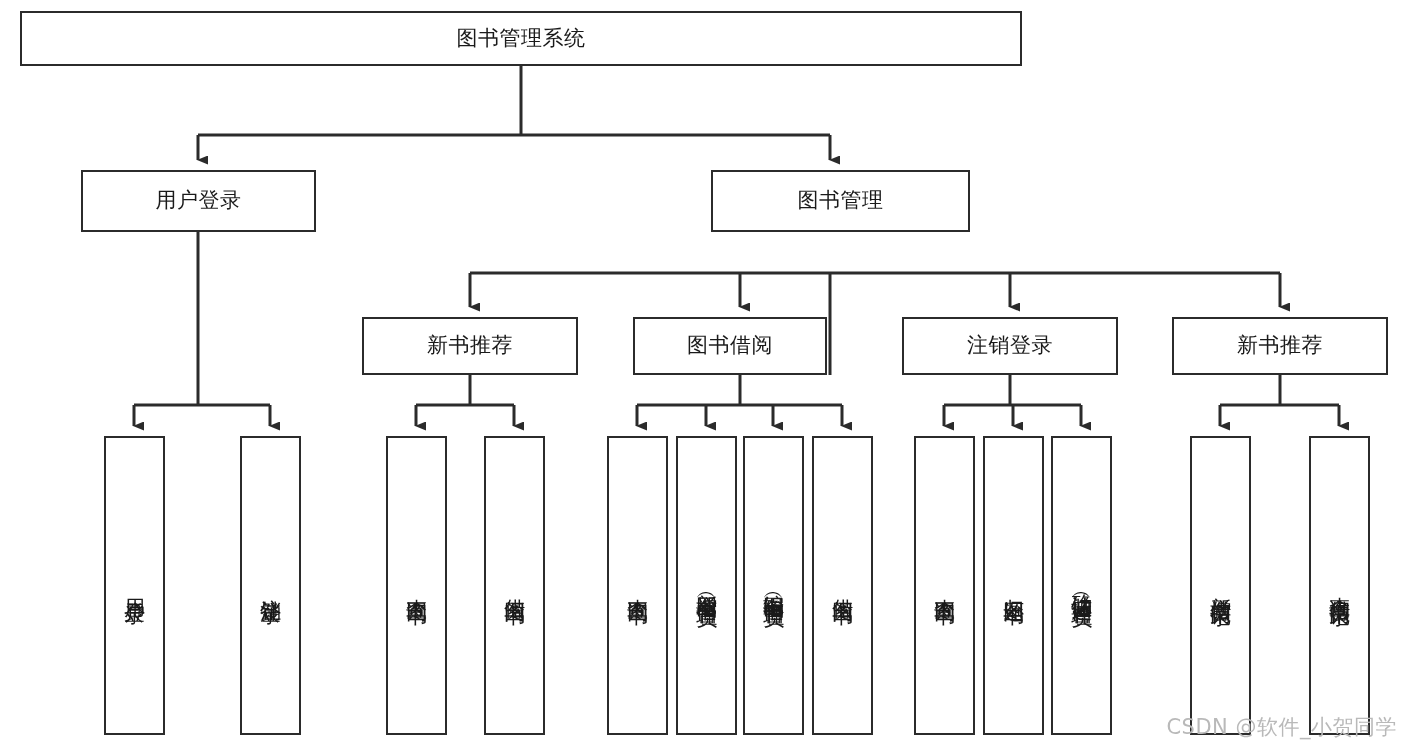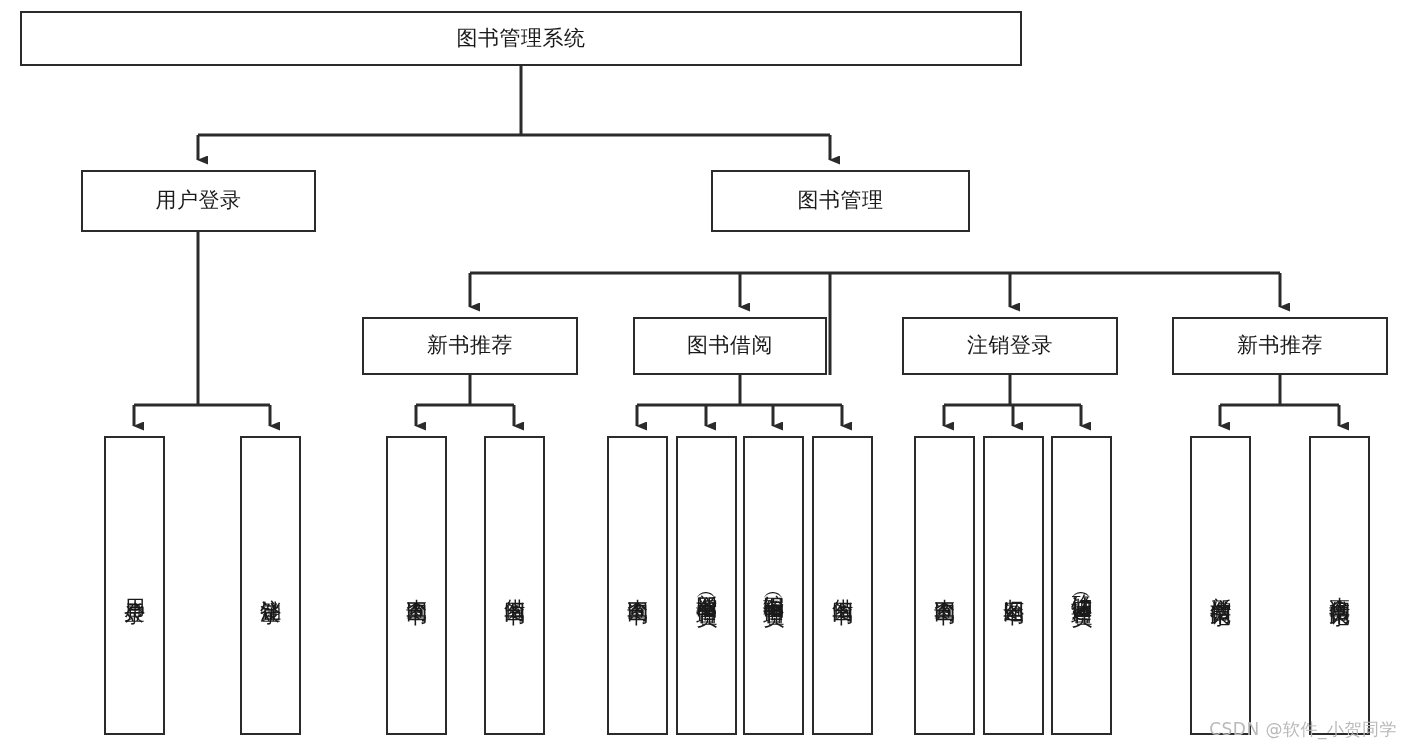--- a/index.html
+++ b/index.html
@@ -52,21 +52,21 @@
     left: 0;
     top: 0;
     width: 1405px;
     height: 747px;
     pointer-events: none;
   }
   #watermark {
     position: absolute;
     right: 8px;
     bottom: 6px;
-    font-size: 17px;
+    font-size: 21px;
     color: #b9b9b9;
     letter-spacing: 0.5px;
     white-space: nowrap;
     z-index: 5;
   }
 </style>
 </head>
 <body>
 
 <div id="canvas">

